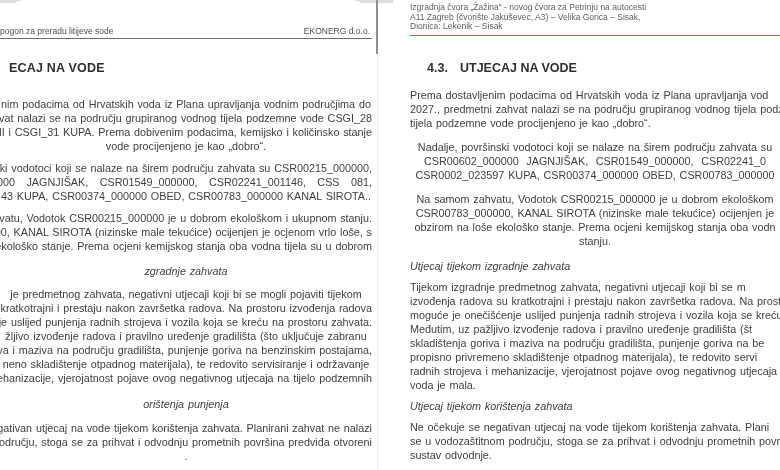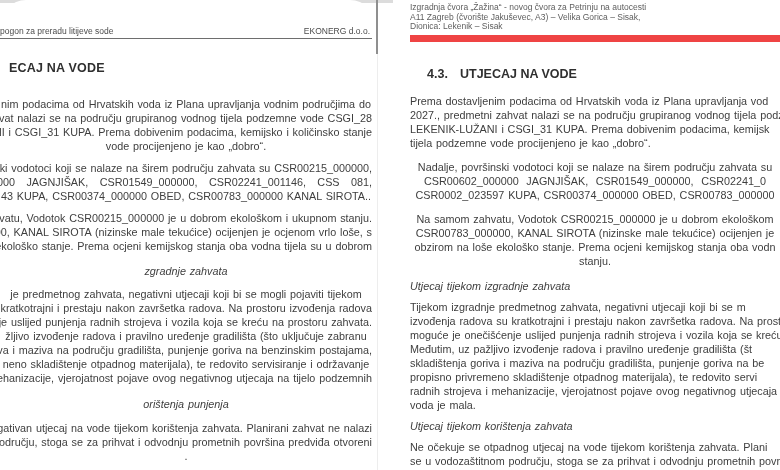--- a/index.html
+++ b/index.html
@@ -19,21 +19,21 @@
 
   
   .lp-header {
     display:flex; justify-content:space-between; align-items:flex-end;
     width:372px; box-sizing:border-box;
     font-size:8.5px; line-height:10px; color:#4c4c4c;
     border-bottom:1px solid #6e6e6e; padding:0 2px 2px 0;
   }
   .rp-header {
     font-size:8.5px; line-height:9.5px; color:#5e5e5e;
-    border-bottom:7px solid #ef4444; padding:2px 0 3px 0;
+    border-bottom:1px solid #ef4444; padding:2px 0 3px 0;
   }
   .rp-header .hline { white-space:pre; }
 
   
   .lp-title {
     margin:22px 0 22px 0; font-weight:bold; font-size:12.5px; color:#2f2f2f;
     letter-spacing:0.2px;
     padding-left:9px;
   }
   .rp-section {
@@ -127,21 +127,20 @@
     <div class="hline">Dionica: Lekenik – Sisak</div>
   </div>
   <div class="rp-section">
     <span class="num">4.3.</span>
     <span>UTJECAJ NA VODE</span>
   </div>
   <div class="blocks">
       <div class="blk blk-p blk-p1">
         <div class="ln"><span class="txt">Prema dostavljenim podacima od Hrvatskih voda iz Plana upravljanja vod</span></div>
         <div class="ln"><span class="txt">2027., predmetni zahvat nalazi se na području grupiranog vodnog tijela podz</span></div>
-        <div class="ln"><span class="txt">LEKENIK-LUŽANI i CSGI_31 KUPA. Prema dobivenim podacima, kemijsk</span></div>
         <div class="ln"><span class="txt">tijela podzemne vode procijenjeno je kao „dobro“.</span></div>
       </div>
       <div class="blk blk-p blk-p2">
         <div class="ln"><span class="txt">Nadalje, površinski vodotoci koji se nalaze na širem području zahvata su</span></div>
         <div class="ln"><span class="txt">CSR00602_000000  JAGNJIŠAK,  CSR01549_000000,  CSR02241_0</span></div>
         <div class="ln"><span class="txt">CSR0002_023597 KUPA, CSR00374_000000 OBED, CSR00783_000000</span></div>
       </div>
       <div class="blk blk-p blk-p3">
         <div class="ln"><span class="txt">Na samom zahvatu, Vodotok CSR00215_000000 je u dobrom ekološkom</span></div>
         <div class="ln"><span class="txt">CSR00783_000000, KANAL SIROTA (nizinske male tekućice) ocijenjen je</span></div>
@@ -158,18 +157,18 @@
         <div class="ln"><span class="txt">Međutim, uz pažljivo izvođenje radova i pravilno uređenje gradilišta (št</span></div>
         <div class="ln"><span class="txt">skladištenja goriva i maziva na području gradilišta, punjenje goriva na be</span></div>
         <div class="ln"><span class="txt">propisno privremeno skladištenje otpadnog materijala), te redovito servi</span></div>
         <div class="ln"><span class="txt">radnih strojeva i mehanizacije, vjerojatnost pojave ovog negativnog utjecaja</span></div>
         <div class="ln"><span class="txt">voda je mala.</span></div>
       </div>
       <div class="blk blk-h blk-h2">
         <div class="ln"><span class="txt">Utjecaj tijekom korištenja zahvata</span></div>
       </div>
       <div class="blk blk-p blk-p5">
-        <div class="ln"><span class="txt">Ne očekuje se otpadnog utjecaj na vode tijekom korištenja zahvata. Plani</span></div>
+        <div class="ln"><span class="txt">Ne očekuje se negativan utjecaj na vode tijekom korištenja zahvata. Plani</span></div>
         <div class="ln"><span class="txt">se u vodozaštitnom području, stoga se za prihvat i odvodnju prometnih površ</span></div>
         <div class="ln"><span class="txt">sustav odvodnje.</span></div>
       </div>
     </div>
 </div>
 
 </body></html>

